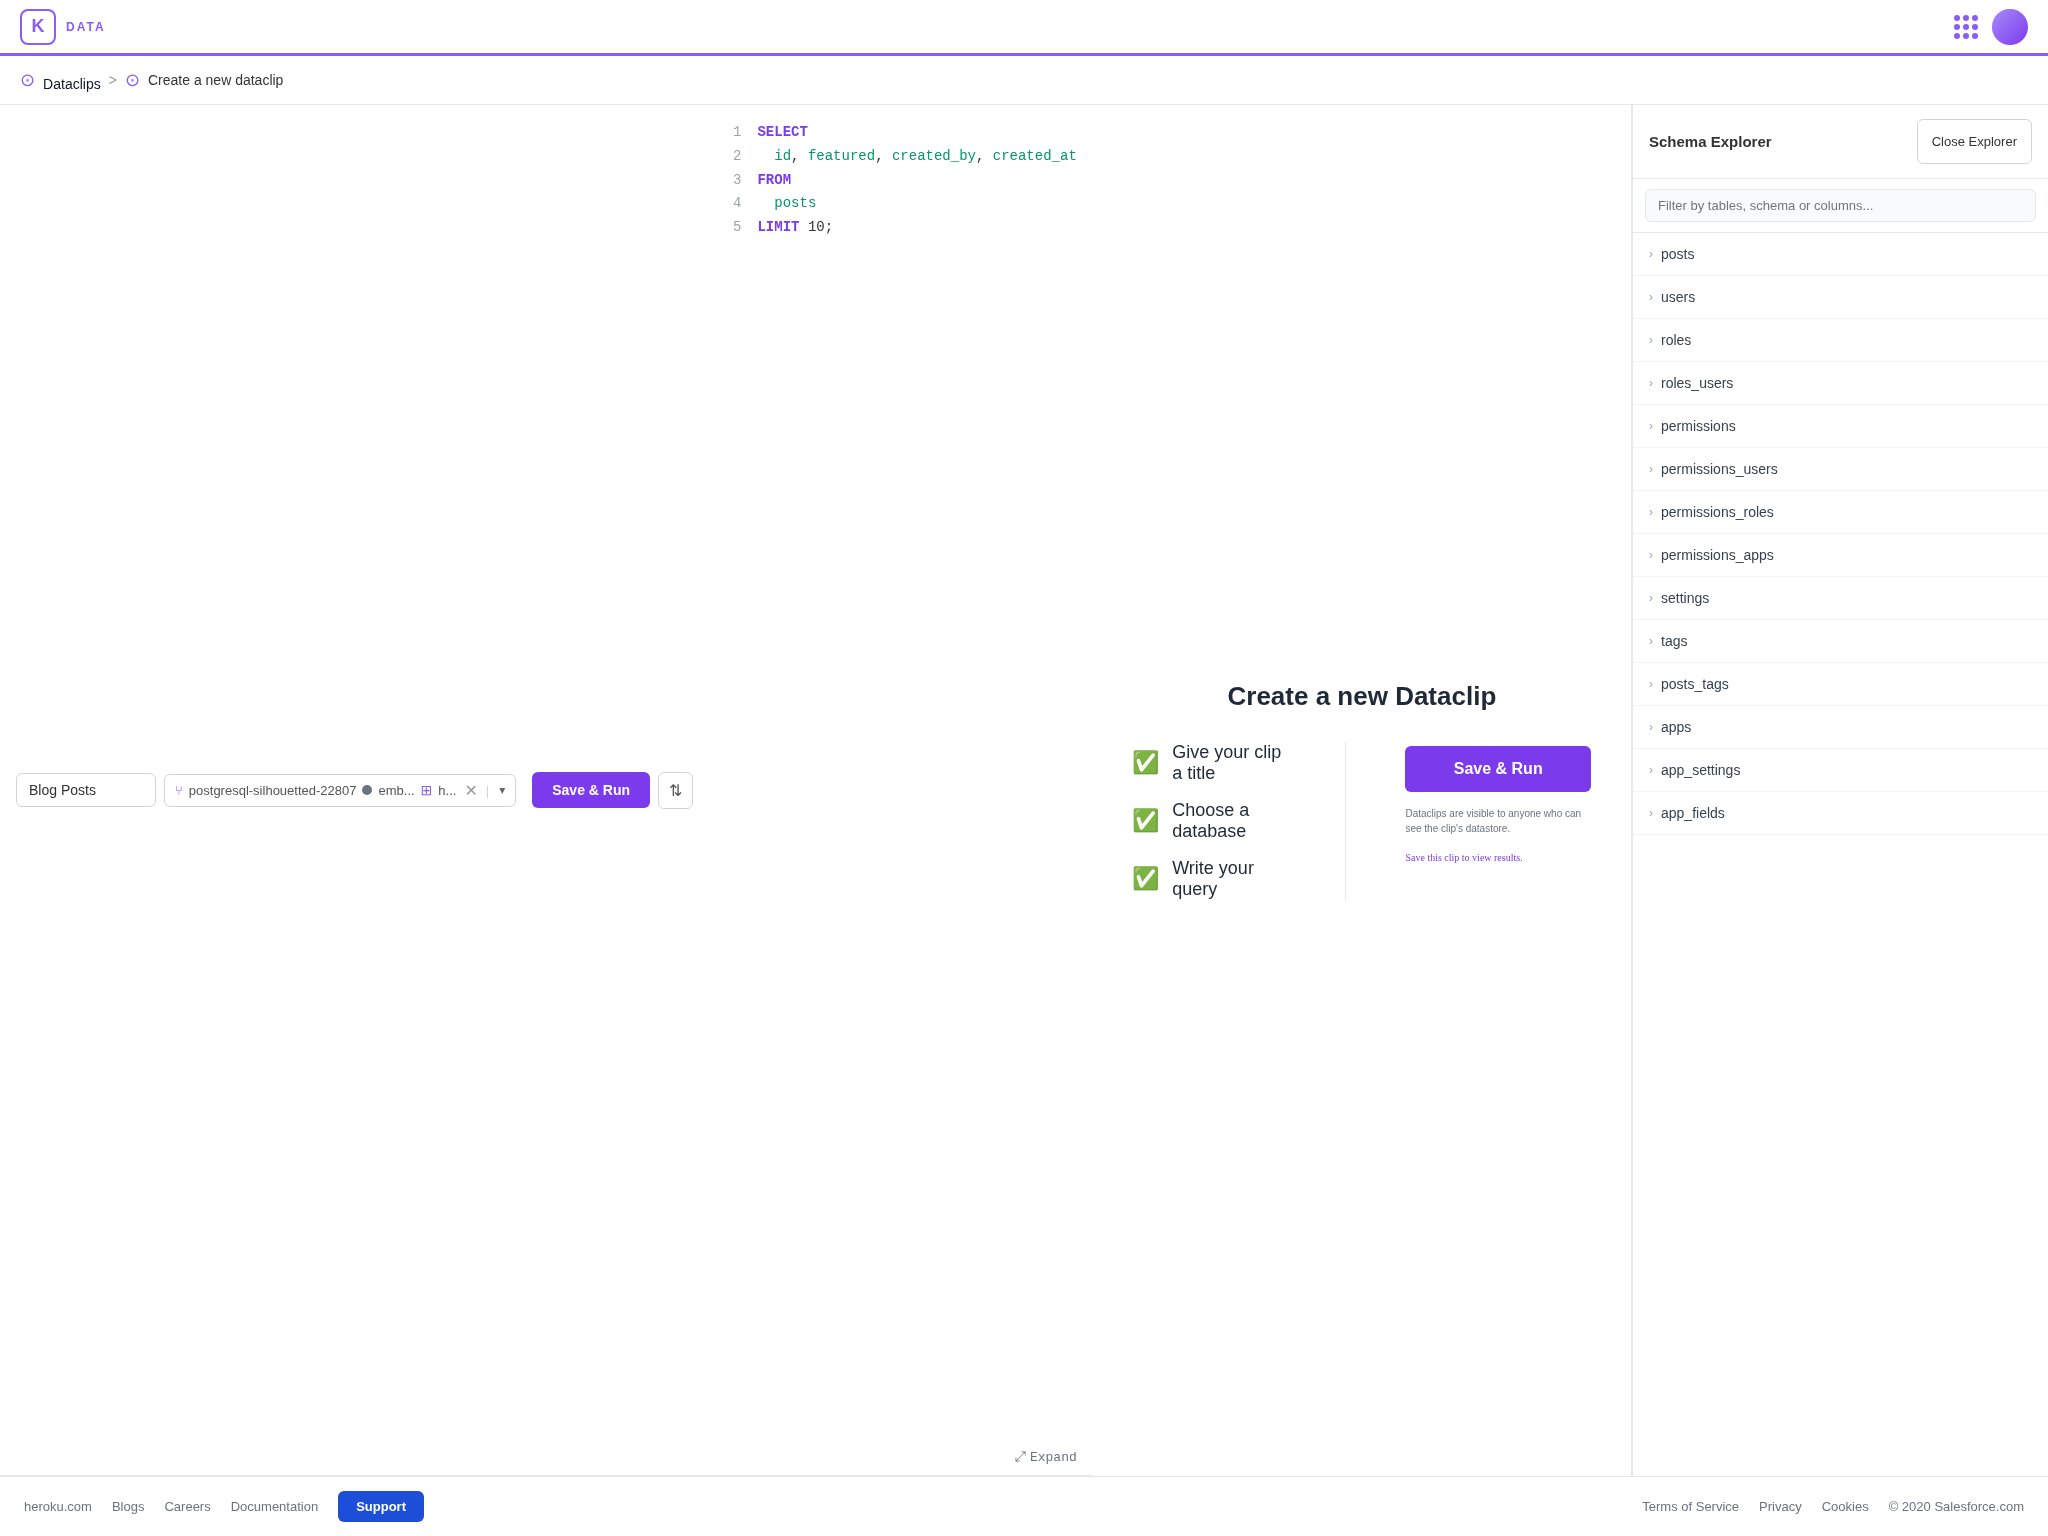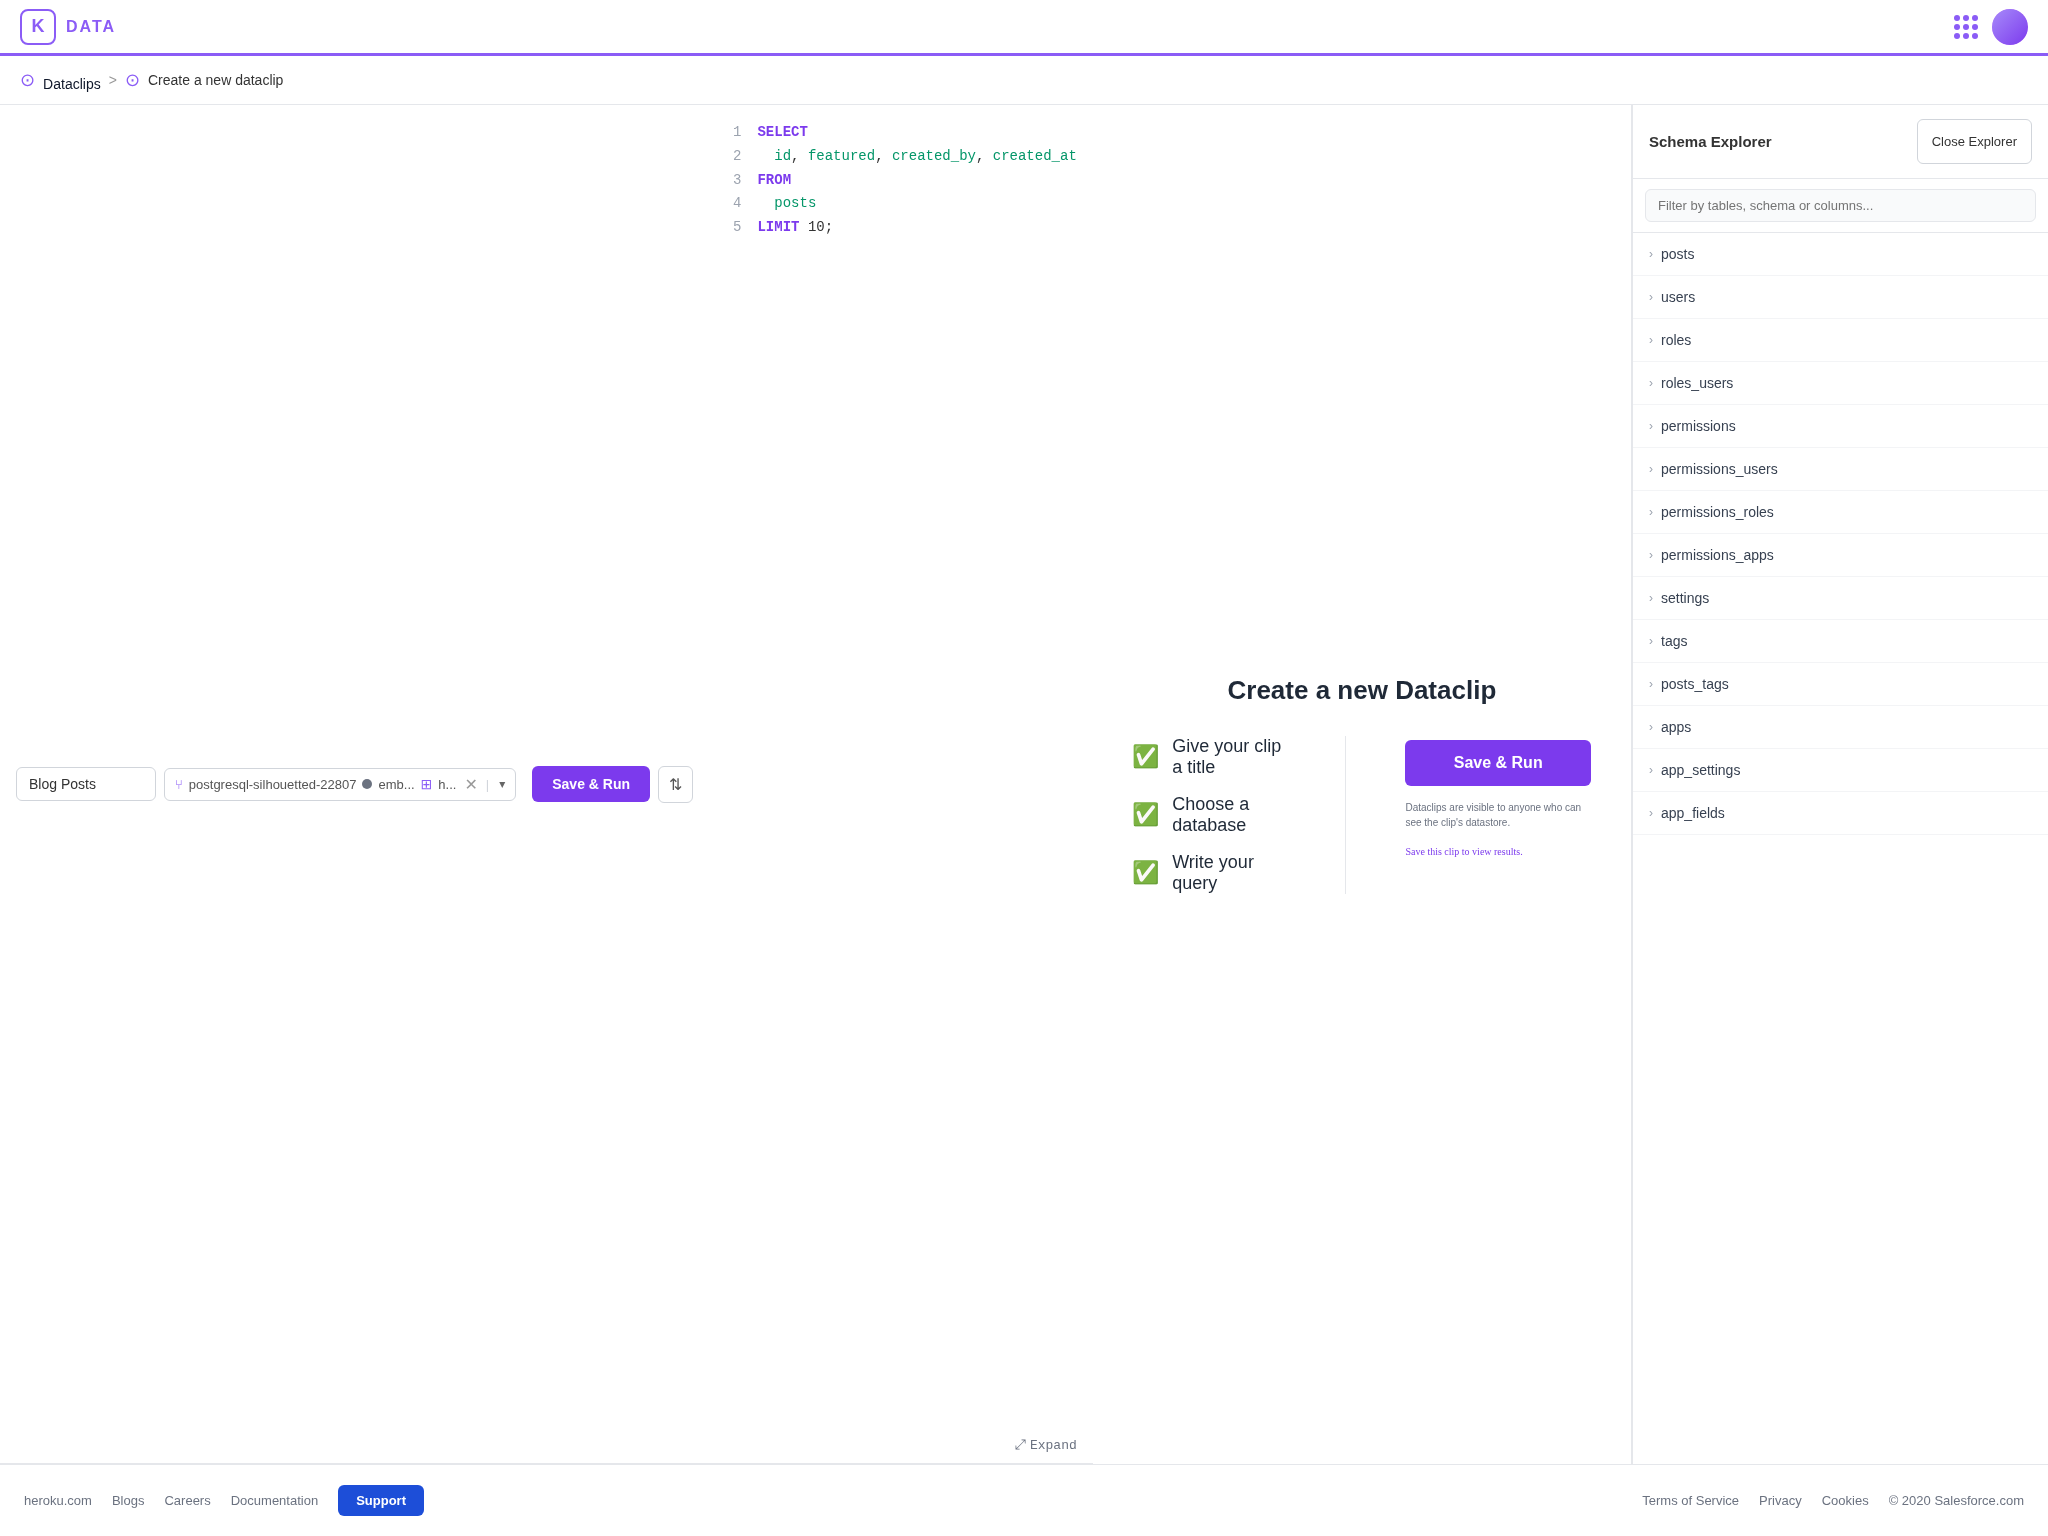--- a/index.html
+++ b/index.html
@@ -10,21 +10,21 @@
       display: flex; align-items: center; justify-content: space-between;
       padding: 0 20px; height: 56px; border-bottom: 3px solid #8b5cf6;
       background: #fff;
     }
     .header-left { display: flex; align-items: center; gap: 10px; }
     .header-logo {
       width: 36px; height: 36px; border: 2px solid #8b5cf6; border-radius: 8px;
       display: flex; align-items: center; justify-content: center;
       color: #8b5cf6; font-weight: bold; font-size: 18px;
     }
-    .header-title { color: #8b5cf6; font-weight: 700; font-size: 16px; letter-spacing: 2px; }
+    .header-title { color: #8b5cf6; font-weight: 700; font-size: 12px; letter-spacing: 2px; }
     .header-right { display: flex; align-items: center; gap: 14px; }
     .dots-grid { display: grid; grid-template-columns: repeat(3, 6px); gap: 3px; }
     .dots-grid span { width: 6px; height: 6px; background: #8b5cf6; border-radius: 50%; display: block; }
     .avatar { width: 36px; height: 36px; border-radius: 50%; background: #c084fc; overflow: hidden; display: flex; align-items: center; justify-content: center; }
     .avatar-inner { width: 36px; height: 36px; border-radius: 50%; background: linear-gradient(135deg, #a78bfa, #7c3aed); }
 
     
     .breadcrumb {
       display: flex; align-items: center; gap: 8px;
       padding: 12px 20px; border-bottom: 1px solid #e5e7eb;
@@ -138,21 +138,21 @@
     .schema-item {
       display: flex; align-items: center; gap: 8px;
       padding: 13px 16px; border-bottom: 1px solid #f3f4f6;
       cursor: pointer; font-size: 14px; color: #374151;
     }
     .chevron-right { color: #9ca3af; font-size: 12px; }
 
     
     .footer {
       display: flex; align-items: center; justify-content: space-between;
-      padding: 20px 24px; border-top: 1px solid #e5e7eb;
+      padding: 14px 24px; border-top: 1px solid #e5e7eb;
       font-size: 13px; color: #6b7280; background: #fff;
     }
     .footer-left { display: flex; gap: 20px; align-items: center; }
     .footer-link { color: #6b7280; text-decoration: none; cursor: pointer; }
     .support-btn {
       background: #1d4ed8; color: #fff; border: none; border-radius: 6px;
       padding: 8px 18px; font-size: 13px; font-weight: 600; cursor: pointer;
     }
     .footer-right { display: flex; gap: 20px; align-items: center; }
   </style>

